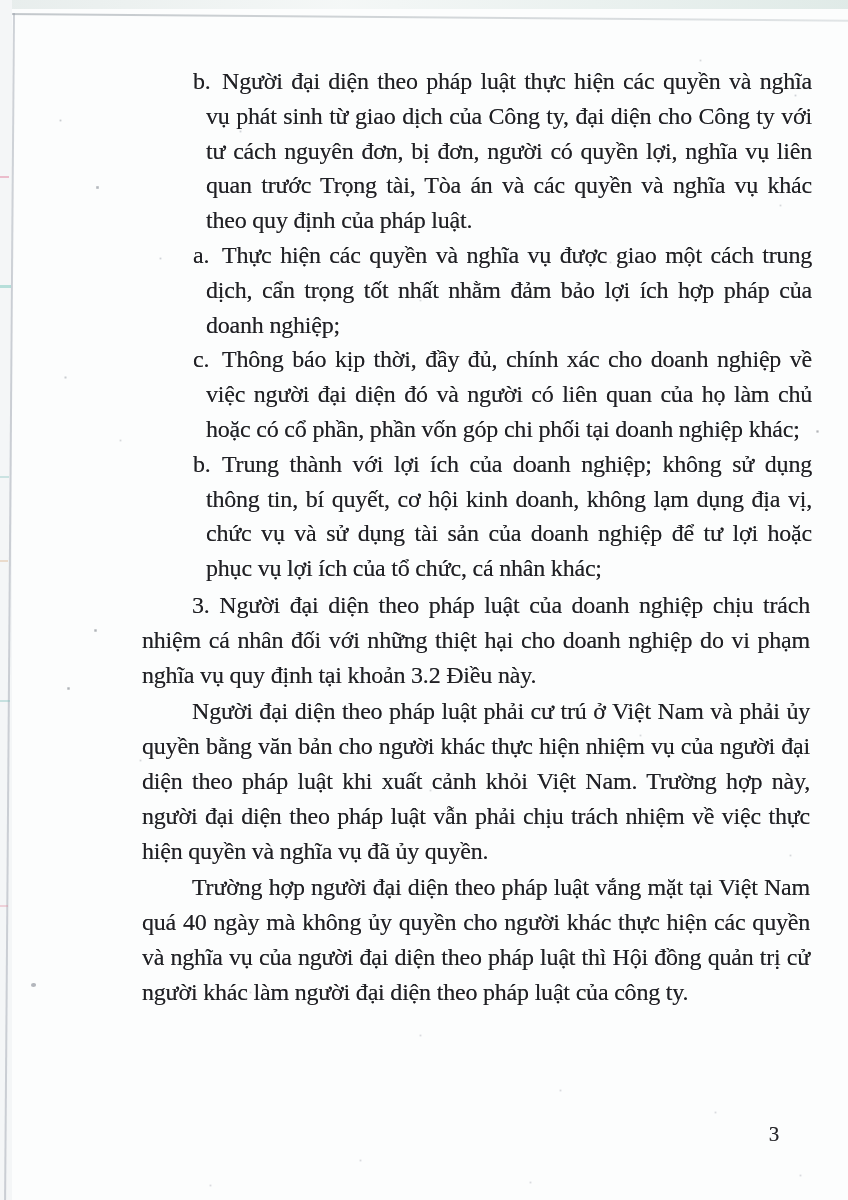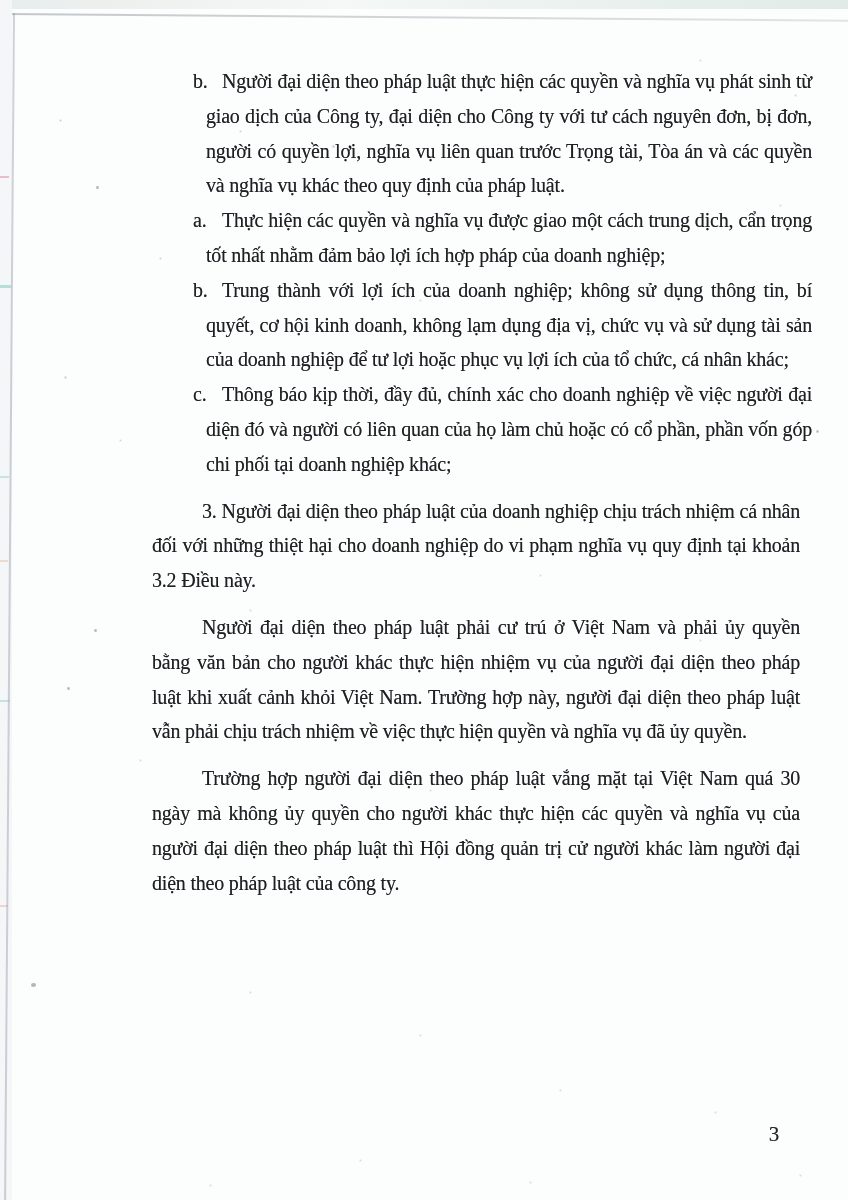--- a/index.html
+++ b/index.html
@@ -78,37 +78,37 @@
   .blot {
     position: absolute; left: 31px; top: 983px; width: 5px; height: 4px;
     border-radius: 50% 40% 55% 45%;
     background: rgba(118,124,134,0.55);
   }
 
   
   .doc {
     position: absolute; left: 140px; top: 64px; width: 672px;
     color: #202024;
-    font-size: 20px;
+    font-size: 24px;
     line-height: 34.8px;
     letter-spacing: -0.2px;
     text-align: justify;
     text-shadow: 0 0 0.5px rgba(32,32,38,0.55);
   }
   .hang {
     margin: 0 0 0 66px;
     text-indent: -13px;
   }
   .hang .marker {
     display: inline-block;
     width: 29px;
     text-indent: 0;
   }
   .para {
-    margin: 12px;
+    margin: 2px;
     text-indent: 50px;
   }
   .page-number {
     position: absolute; left: 762px; top: 1122px;
     width: 24px; text-align: center;
     color: #26262a;
     font-size: 21px;
     text-shadow: 0 0 0.5px rgba(38,38,42,0.5);
   }
 </style>
@@ -130,25 +130,25 @@
   <div class="blot"></div>
 </div>
 
 <div class="doc">
 
   <div class="hang"><span class="marker">b.</span><span>Người đại diện theo pháp luật thực hiện các quyền và nghĩa vụ phát sinh từ giao dịch của Công ty, đại diện cho Công ty với tư cách nguyên đơn, bị đơn, người có quyền lợi, nghĩa vụ liên quan trước Trọng tài, Tòa án và các quyền và nghĩa vụ khác theo quy định của pháp luật.</span></div>
 
 
   <div class="hang"><span class="marker">a.</span><span>Thực hiện các quyền và nghĩa vụ được giao một cách trung dịch, cẩn trọng tốt nhất nhằm đảm bảo lợi ích hợp pháp của doanh nghiệp;</span></div>
 
+  <div class="hang"><span class="marker">c.</span><span>Thông báo kịp thời, đầy đủ, chính xác cho doanh nghiệp về việc người đại diện đó và người có liên quan của họ làm chủ hoặc có cổ phần, phần vốn góp chi phối tại doanh nghiệp khác;</span></div>
+
   <div class="hang"><span class="marker">b.</span><span>Trung thành với lợi ích của doanh nghiệp; không sử dụng thông tin, bí quyết, cơ hội kinh doanh, không lạm dụng địa vị, chức vụ và sử dụng tài sản của doanh nghiệp để tư lợi hoặc phục vụ lợi ích của tổ chức, cá nhân khác;</span></div>
-
-  <div class="hang"><span class="marker">c.</span><span>Thông báo kịp thời, đầy đủ, chính xác cho doanh nghiệp về việc người đại diện đó và người có liên quan của họ làm chủ hoặc có cổ phần, phần vốn góp chi phối tại doanh nghiệp khác;</span></div>
 
   <p class="para">3. Người đại diện theo pháp luật của doanh nghiệp chịu trách nhiệm cá nhân đối với những thiệt hại cho doanh nghiệp do vi phạm nghĩa vụ quy định tại khoản 3.2 Điều này.</p>
 
   <p class="para">Người đại diện theo pháp luật phải cư trú ở Việt Nam và phải ủy quyền bằng văn bản cho người khác thực hiện nhiệm vụ của người đại diện theo pháp luật khi xuất cảnh khỏi Việt Nam. Trường hợp này, người đại diện theo pháp luật vẫn phải chịu trách nhiệm về việc thực hiện quyền và nghĩa vụ đã ủy quyền.</p>
 
-  <p class="para">Trường hợp người đại diện theo pháp luật vắng mặt tại Việt Nam quá 30 ngày mà không ủy quyền cho người khác thực hiện các quyền và nghĩa vụ của người đại diện theo pháp luật thì Hội đồng quản trị cử người khác làm người đại diện theo pháp luật của công ty.</p>
+  <p class="para">Trường hợp người đại diện theo pháp luật vắng mặt tại Việt Nam quá 40 ngày mà không ủy quyền cho người khác thực hiện các quyền và nghĩa vụ của người đại diện theo pháp luật thì Hội đồng quản trị cử người khác làm người đại diện theo pháp luật của công ty.</p>
 
 </div>
 
 <div class="page-number">3</div>
 
 </body></html>

